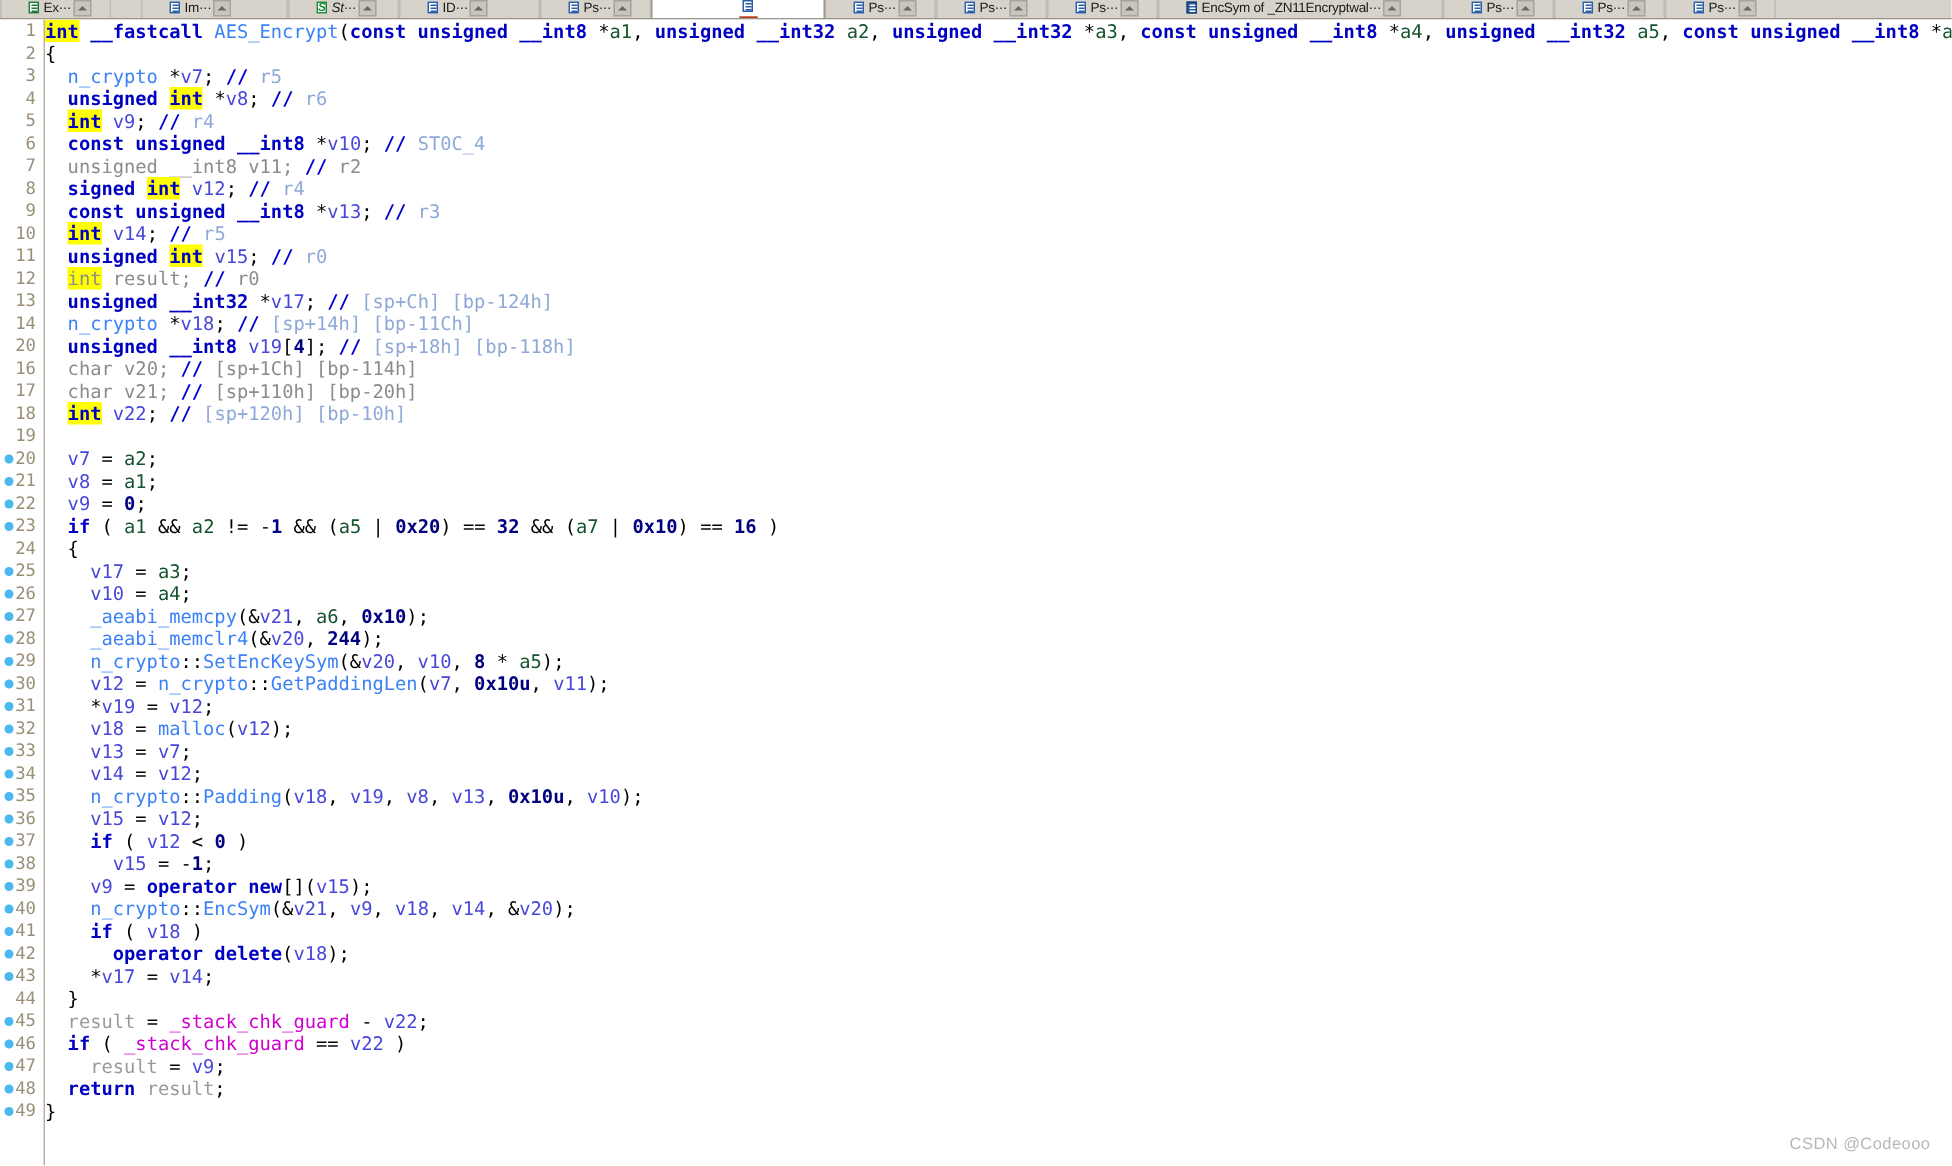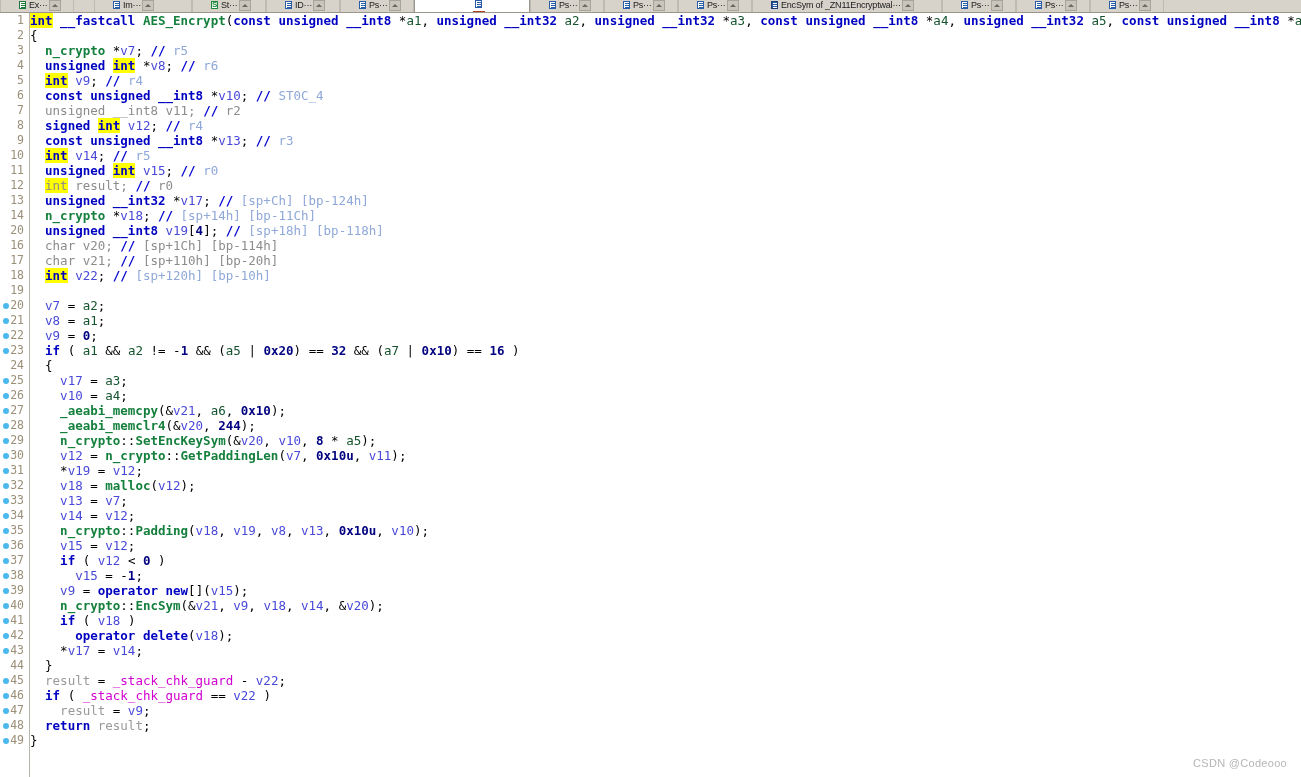--- a/index.html
+++ b/index.html
@@ -140,21 +140,21 @@
     line-height:15px;
     white-space:pre;
   }
 
   
   .t-kw      {color:#0000c0;font-weight:bold;}   
   .t-plain   {color:#000000;}
   .t-dim     {color:#8c8c8c;}                     
   .t-var     {color:#4848d8;}                     
   .t-arg     {color:#14532d;}                     
-  .t-fn      {color:#15803d;font-weight:bold;}    
+  .t-fn      {color:#3b82f6;font-weight:normal;}    
   .t-cmt     {color:#0000d0;font-weight:bold;}    
   .t-cmttxt  {color:#8fa8d8;}                     
   .t-num     {color:#000080;font-weight:bold;}
   .t-glob    {color:#d000d0;font-weight:normal;}    
   .t-res     {color:#9a9a9a;}                     
   .hl        {background:#ffff00;}
 
   #watermark{
     position:absolute;right:14px;bottom:8px;
     font-family:"Liberation Sans",sans-serif;
@@ -170,26 +170,26 @@
     <div class="tab" style="width: 74px;">
       <span class="ticon export"></span>
       <span class="tlabel">Ex···</span>
       <span class="tclose"></span>
     </div>
     <div class="tab" style="width: 98px; margin-left: 20px;">
       <span class="ticon "></span>
       <span class="tlabel">Im···</span>
       <span class="tclose"></span>
     </div>
-    <div class="tab" style="width: 74px;">
+    <div class="tab" style="width: 74px; font-style: italic;">
       <span class="ticon strings"></span>
       <span class="tlabel">St···</span>
       <span class="tclose"></span>
     </div>
-    <div class="tab" style="width: 74px;">
+    <div class="tab" style="width: 94px;">
       <span class="ticon "></span>
       <span class="tlabel">ID···</span>
       <span class="tclose"></span>
     </div>
     <div class="tab" style="width: 74px;">
       <span class="ticon "></span>
       <span class="tlabel">Ps···</span>
       <span class="tclose"></span>
     </div>
     <div class="tab active" style="width: 116px; flex-direction: column;">

